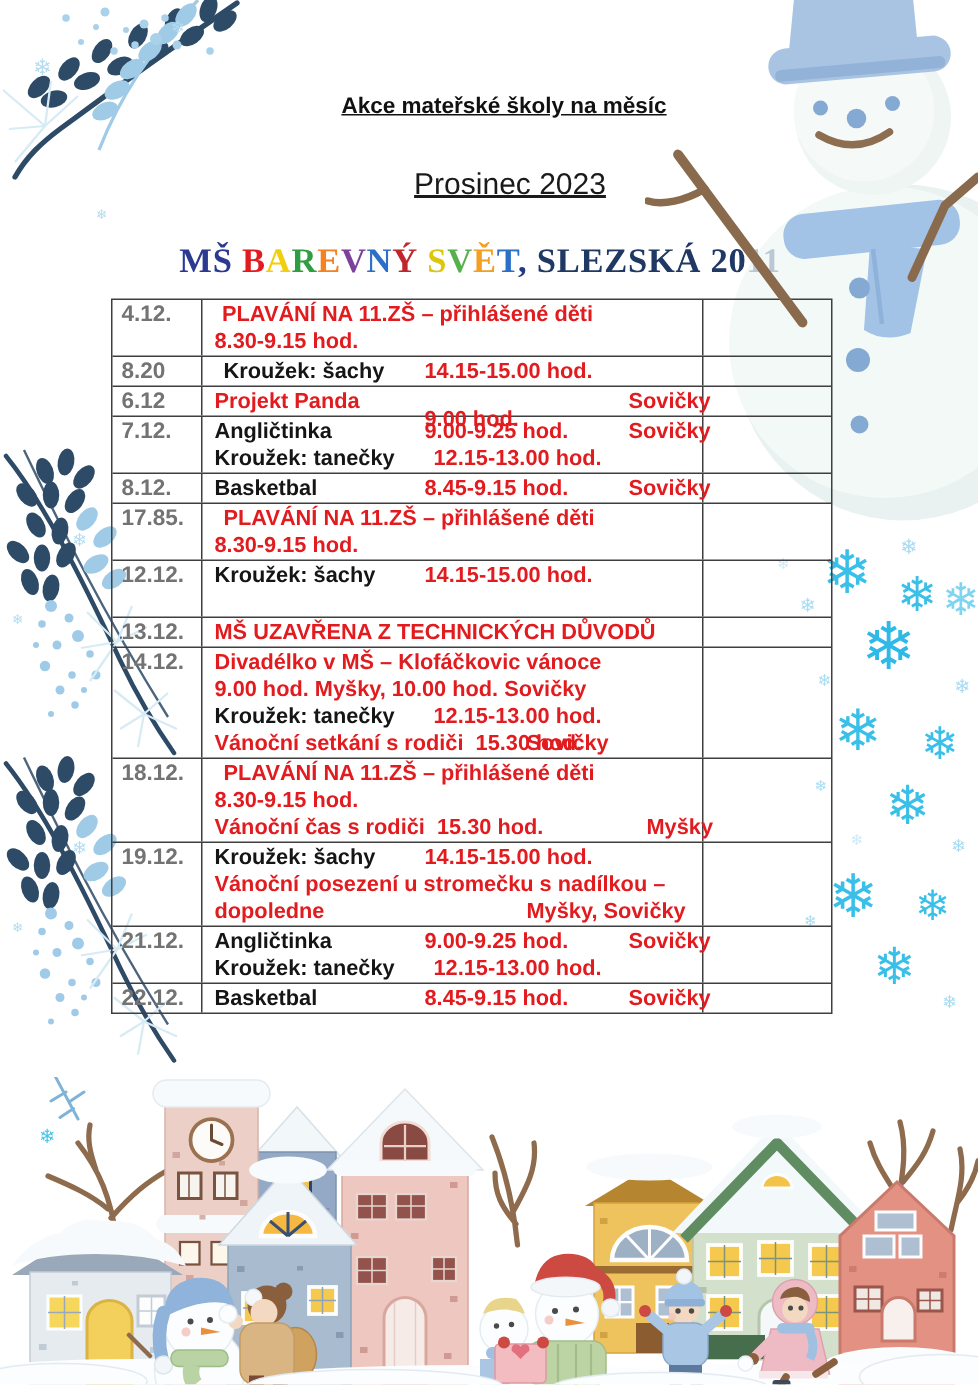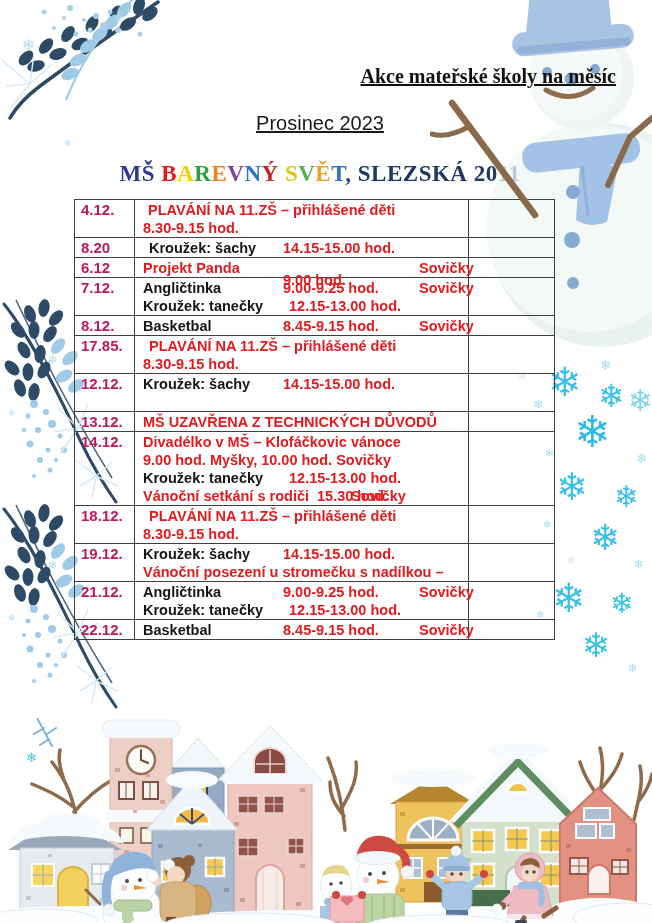--- a/index.html
+++ b/index.html
@@ -5,44 +5,44 @@
   html,body{margin:0;padding:0;}
   body{
     width:652px;height:923px;position:relative;overflow:hidden;background:#ffffff;
     font-family:"Liberation Sans",sans-serif;
   }
   
   .abs{position:absolute;}
   .flake{position:absolute;font-family:"DejaVu Sans",sans-serif;line-height:1;pointer-events:none;}
   
   .doc-title{
-    position:absolute;left:56px;top:52px;width:560px;text-align:right;z-index:5;
-    font-family:Liberation Serif, serif;font-weight:bold;font-size:20px;color:#111;
+    position:absolute;left:56px;top:52px;width:560px;text-align:center;z-index:5;
+    font-family:Liberation Sans, sans-serif;font-weight:bold;font-size:15px;color:#111;
   }
   .doc-title span{text-decoration:underline;}
   .doc-month{
-    position:absolute;left:40px;top:112px;width:560px;text-align:center;z-index:5;
+    position:absolute;left:60px;top:112px;width:560px;text-align:center;z-index:5;
     font-size:20px;color:#1a1a1a;
   }
   .doc-month span{text-decoration:underline;}
   .school-line{
     position:absolute;left:40px;top:161px;width:560px;text-align:center;z-index:5;
     font-family:"Liberation Serif",serif;font-weight:bold;font-size:23px;white-space:pre;
     letter-spacing:.5px;
   }
   
   .sched{
     position:absolute;left:74px;top:199px;width:479px;z-index:6;
     border:1px solid #3f3f3f;background:rgba(255,255,255,0);
   }
   .trow{display:flex;border-bottom:1px solid #3f3f3f;}
   .trow:last-child{border-bottom:none;}
   .c-date{
     width:60px;min-width:60px;border-right:1px solid #3f3f3f;
-    padding:1px 2px 0 6px;font-weight:bold;font-size:15px;color:#be185d;box-sizing:border-box;
+    padding:1px 2px 0 6px;font-weight:bold;font-size:15px;color:#737373;box-sizing:border-box;
   }
   .c-events{
     width:334px;min-width:334px;border-right:1px solid #3f3f3f;
     padding:1px 0 0 8px;box-sizing:border-box;
   }
   .c-notes{flex:1;}
   .line{position:relative;height:18px;line-height:18px;font-size:14.5px;font-weight:bold;white-space:pre;}
   .seg{white-space:pre;}
   .seg.absx{position:absolute;top:0;}
   .seg.red{color:var(--accent-red,#e21b1f);}
@@ -284,28 +284,30 @@
         <div class="line"><span class="seg blk">Kroužek: tanečky</span><span class="seg red absx" style="left: 146px;">12.15-13.00 hod.</span></div>
         <div class="line"><span class="seg red">Vánoční setkání s rodiči  15.30 hod.</span><span class="seg red absx" style="left: 208px;">Sovičky</span></div>
       </div>
       <div class="c-notes"></div>
     </div>
     <div class="trow">
       <div class="c-date">18.12.</div>
       <div class="c-events">
         <div class="line"><span class="seg red" style="margin-left: 6px;">PLAVÁNÍ NA 11.ZŠ – přihlášené děti</span></div>
         <div class="line"><span class="seg red">8.30-9.15 hod.</span></div>
+        <div class="line"><span class="seg red">Vánoční čas s rodiči  15.30 hod.</span><span class="seg red absx" style="left: 288px;">Myšky</span></div>
       </div>
       <div class="c-notes"></div>
     </div>
     <div class="trow">
       <div class="c-date">19.12.</div>
       <div class="c-events">
         <div class="line"><span class="seg blk">Kroužek: šachy</span><span class="seg red absx" style="left: 140px;">14.15-15.00 hod.</span></div>
         <div class="line"><span class="seg red">Vánoční posezení u stromečku s nadílkou –</span></div>
+        <div class="line"><span class="seg red">dopoledne</span><span class="seg red absx" style="left: 208px;">Myšky, Sovičky</span></div>
       </div>
       <div class="c-notes"></div>
     </div>
     <div class="trow">
       <div class="c-date">21.12.</div>
       <div class="c-events">
         <div class="line"><span class="seg blk">Angličtinka</span><span class="seg red absx" style="left: 140px;">9.00-9.25 hod.</span><span class="seg red absx" style="left: 276px;">Sovičky</span></div>
         <div class="line"><span class="seg blk">Kroužek: tanečky</span><span class="seg red absx" style="left: 146px;">12.15-13.00 hod.</span></div>
       </div>
       <div class="c-notes"></div>

